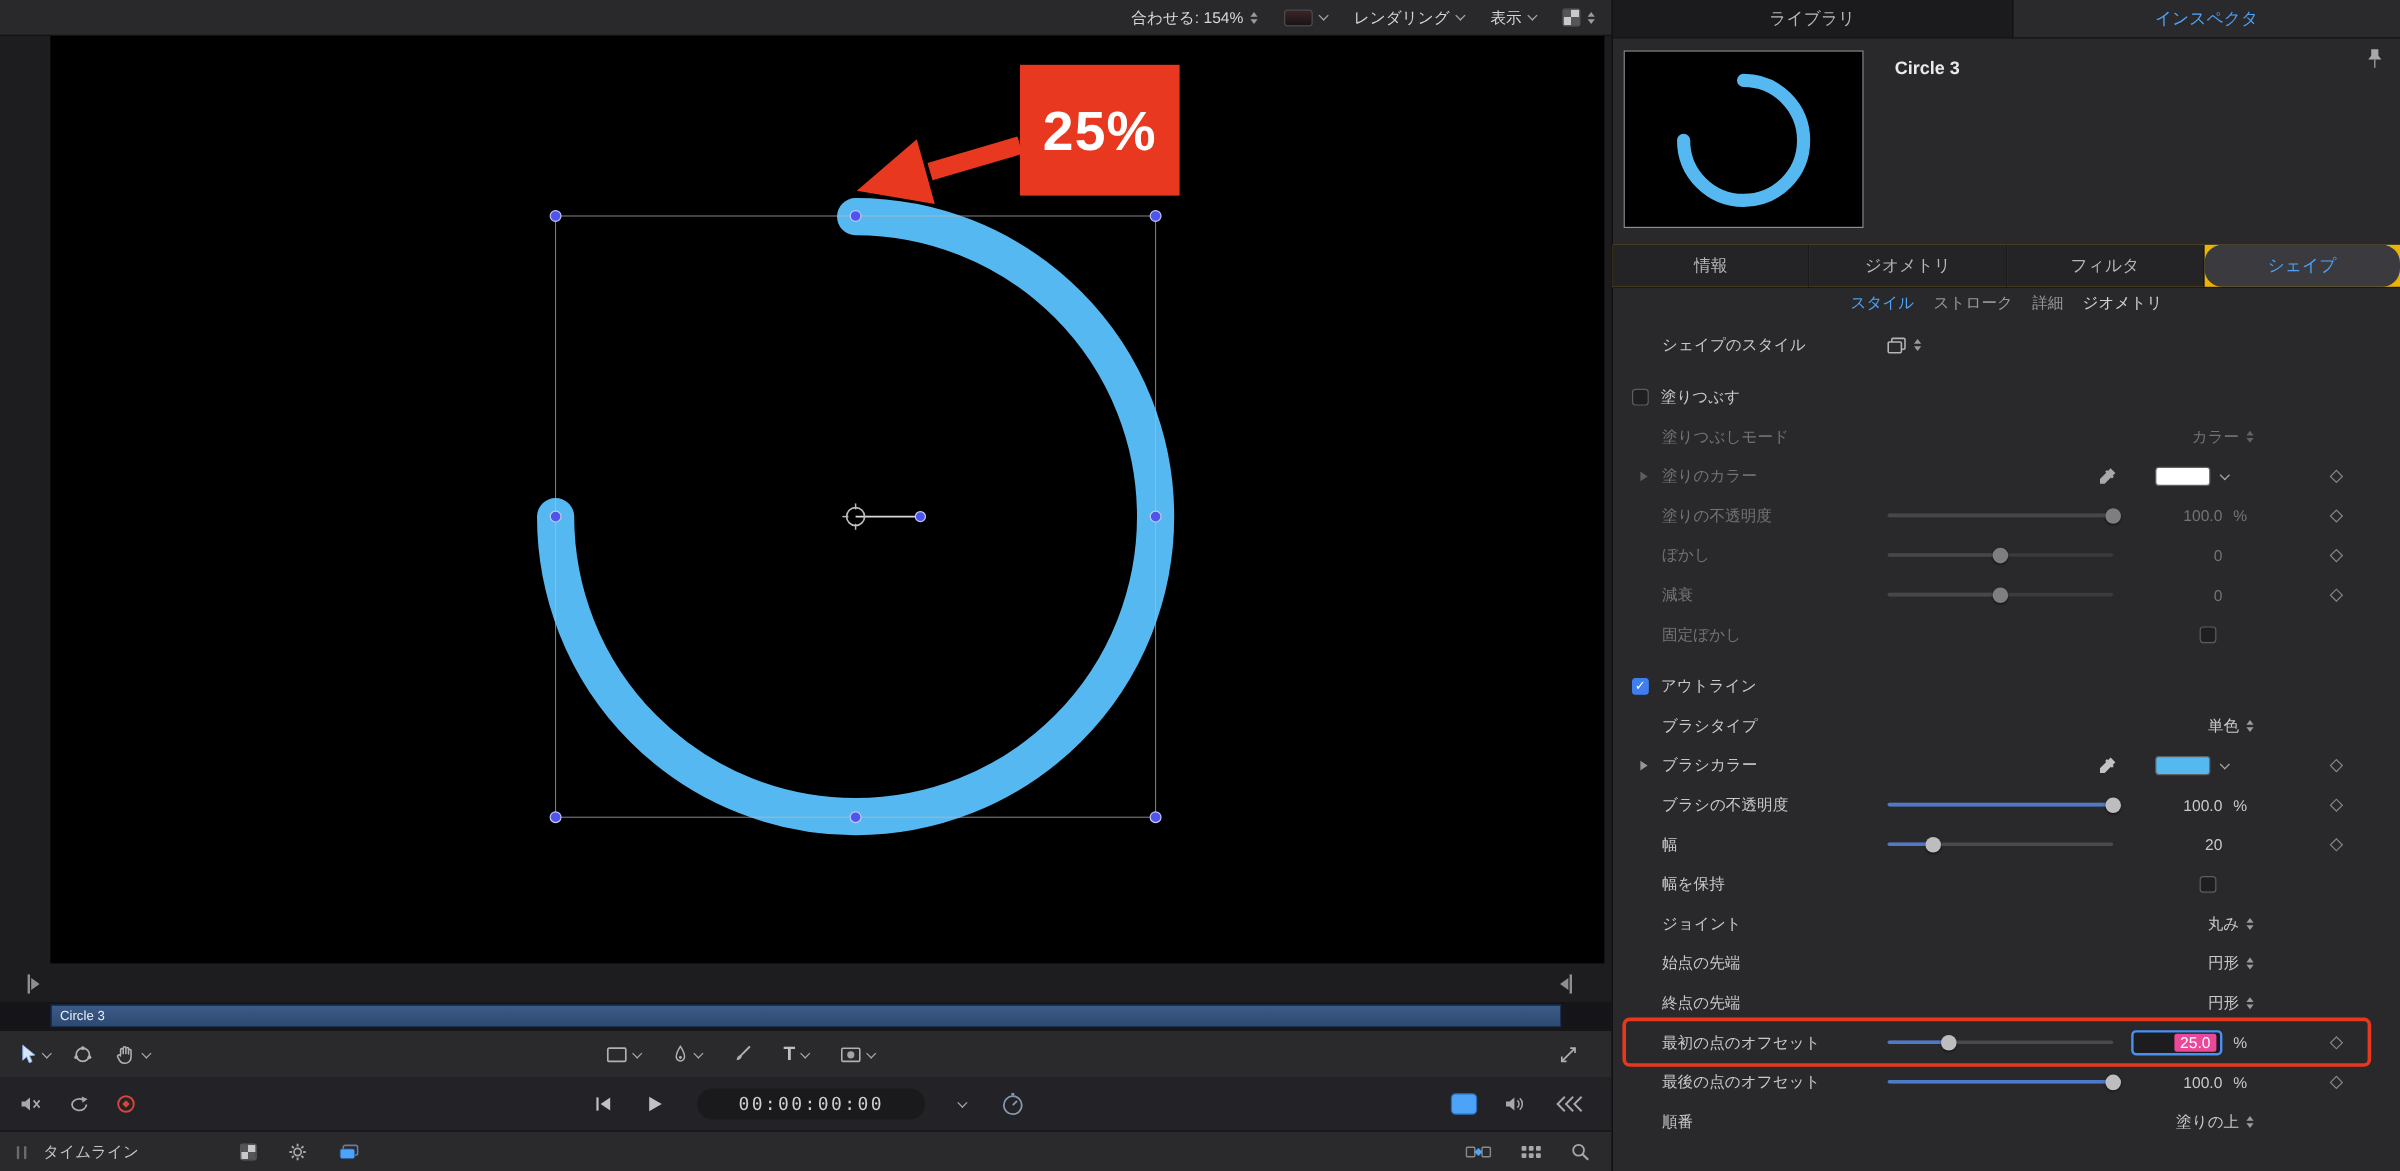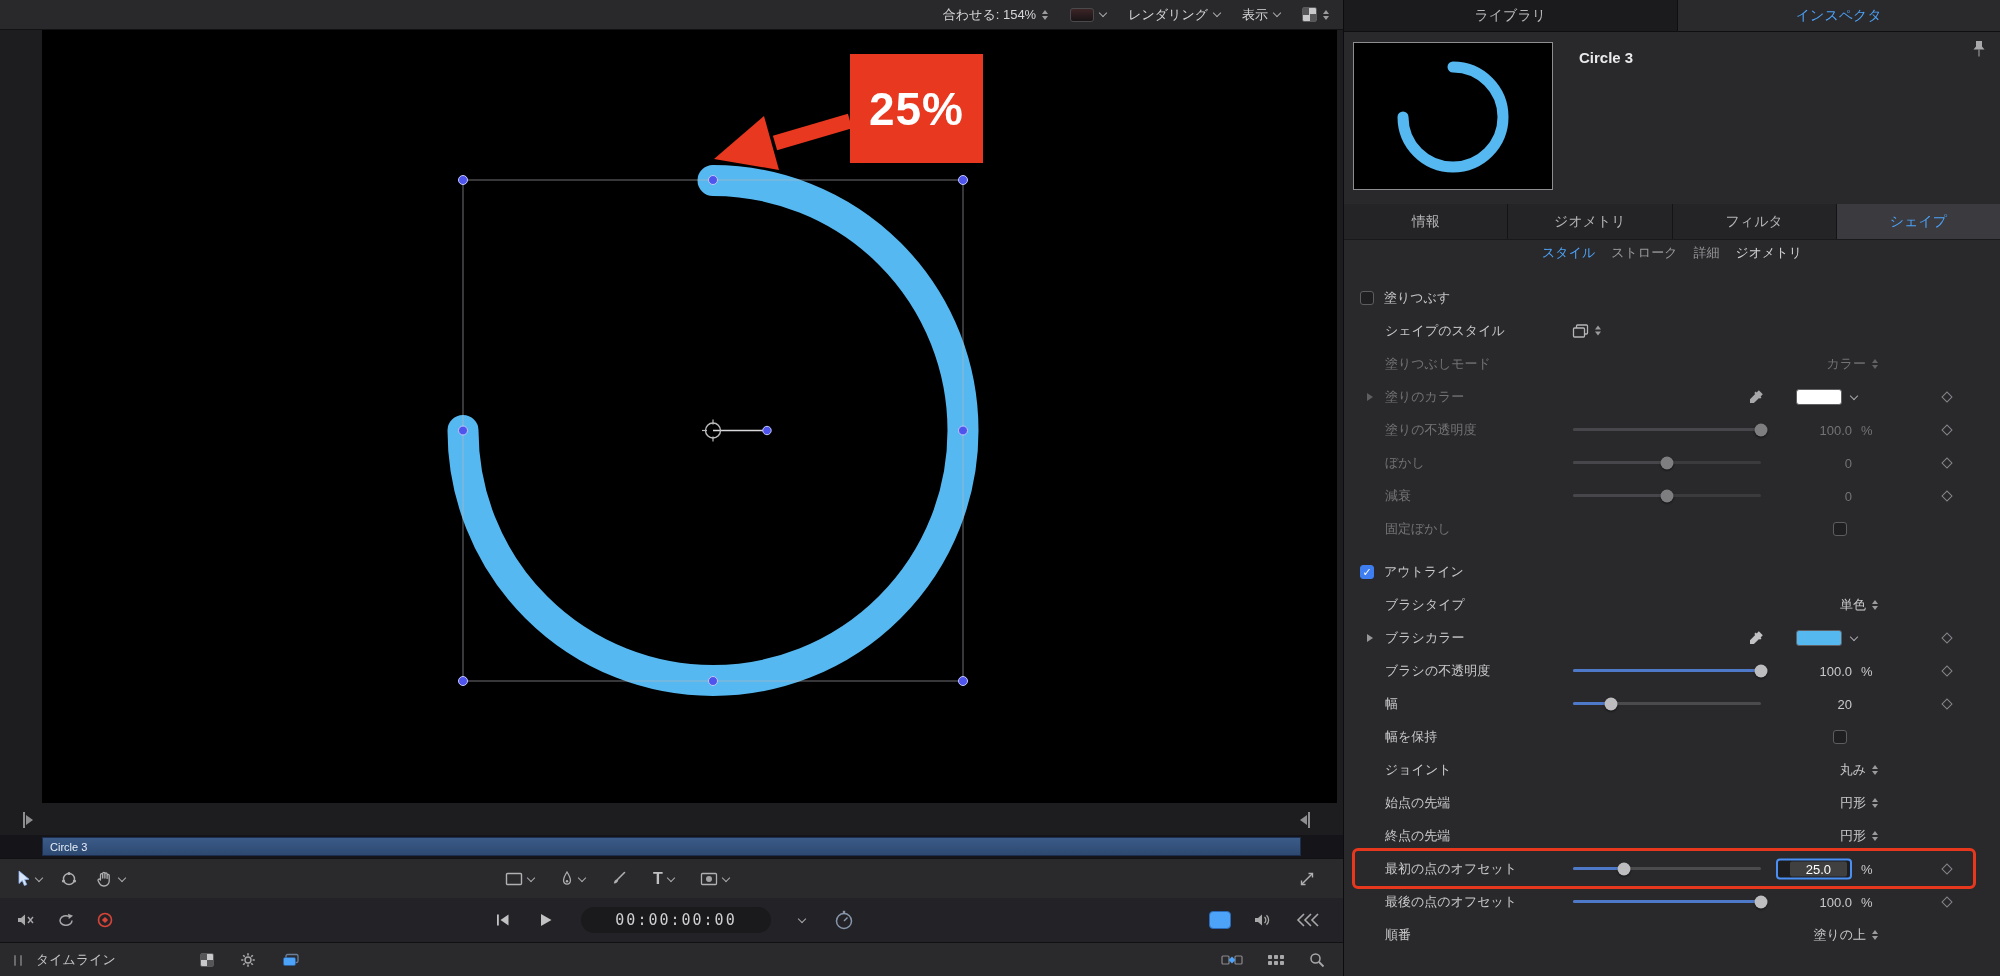--- a/index.html
+++ b/index.html
@@ -74,21 +74,21 @@
 
   .preview { position:relative; height:172px; }
   .thumb { position:absolute; left:9px; top:10px; width:200px; height:148px; background:#000;
            border:1px solid #8d8d90; }
   .obj-name { position:absolute; left:235px; top:17px; font-size:15px; font-weight:bold; color:#eaeaec; }
   .pin { position:absolute; right:14px; top:8px; }
 
   .sec-tabs { display:flex; height:36px; background:#eab308; border-bottom:1px solid #19191c; }
   .sec-tab { flex:1; display:flex; align-items:center; justify-content:center; font-size:14px;
              color:#b5b5b7; border-right:1px solid #141416; background:#242427; }
-  .sec-tab:last-child { border-right:none; }
+  .sec-tab:last-child { border-right:none;border-radius:15px; }
   .sec-tab.active { background:#3a3a3f; color:#4da3f8; }
   .sub-tabs { display:flex; height:26px; align-items:center; justify-content:center; gap:16px;
               font-size:13px; color:#98989a; }
   .sub-tab.active { color:#4da3f8; }
   .sub-tab.bright { color:#d4d4d6; }
 
   .rows { position:relative; padding-top:5px; }
   .prow { position:relative; height:33px; }
   .prow .lbl { position:absolute; left:41px; top:50%; transform:translateY(-50%); color:#c9c9cb; white-space:nowrap; }
   .prow.dis .lbl { color:#737375; }
@@ -114,21 +114,21 @@
   .check-r { position:absolute; left:489px; top:50%; transform:translateY(-50%); }
   .eyed { position:absolute; left:404px; top:50%; transform:translateY(-50%); }
   .swatch { position:absolute; left:452px; top:50%; transform:translateY(-50%); width:46px; height:16px;
             border-radius:3px; border:1px solid #606063; }
   .sw-chev { position:absolute; left:507px; top:50%; margin-top:-4px; }
   .stylechip { position:absolute; left:228px; top:50%; transform:translateY(-50%); display:flex;
                align-items:center; gap:6px; }
   .valfield { position:absolute; right:148px; top:50%; transform:translateY(-50%); width:76px; height:21px;
               background:#1d1d20; border:2px solid #4a90f4; border-radius:4px; display:flex;
               align-items:center; justify-content:flex-end; padding-right:3px; }
-  .valfield span { background:#404040; color:#fff; padding:0 16px; border-radius:2px; }
+  .valfield span { background:#ec4899; color:#fff; padding:0 5px; border-radius:2px; }
   .red-ring { position:absolute; left:8px; top:-4px; width:624px; height:41px; border:3px solid #e7371d;
               border-radius:6px; pointer-events:none; z-index:4; }
   .mt10 { margin-top:10px; }
 </style>
 </head>
 <body>
 
 <div id="app">
 
   <div id="left">
@@ -428,37 +428,37 @@
 
     <div class="sub-tabs">
       <span class="sub-tab active">スタイル</span>
       <span class="sub-tab">ストローク</span>
       <span class="sub-tab">詳細</span>
       <span class="sub-tab bright">ジオメトリ</span>
     </div>
 
     <div class="rows">
 
-      <div class="prow mt10">
-        <span class="checkbox lead-check"></span>
-        <span class="lbl" style="left:40px">塗りつぶす</span>
-      </div>
-
       <div class="prow">
         <span class="lbl">シェイプのスタイル</span>
         <div class="stylechip">
           <svg width="17" height="15">
             <rect x="4.5" y="1.5" width="11" height="9" rx="1" fill="none" stroke="#b5b5b7" stroke-width="1.3"></rect>
             <rect x="1.5" y="4.5" width="11" height="9" rx="1" fill="#2a2a2d" stroke="#b5b5b7" stroke-width="1.3"></rect>
           </svg>
           <span class="stepper">
               <i class="up"></i>
               <i class="dn"></i>
             </span>
         </div>
+      </div>
+
+      <div class="prow mt10">
+        <span class="checkbox lead-check"></span>
+        <span class="lbl" style="left:40px">塗りつぶす</span>
       </div>
 
       <div class="prow dis">
         <span class="lbl">塗りつぶしモード</span>
         <div class="popup">
           <span>カラー</span>
           <span class="stepper">
               <i class="up"></i>
               <i class="dn"></i>
             </span>

